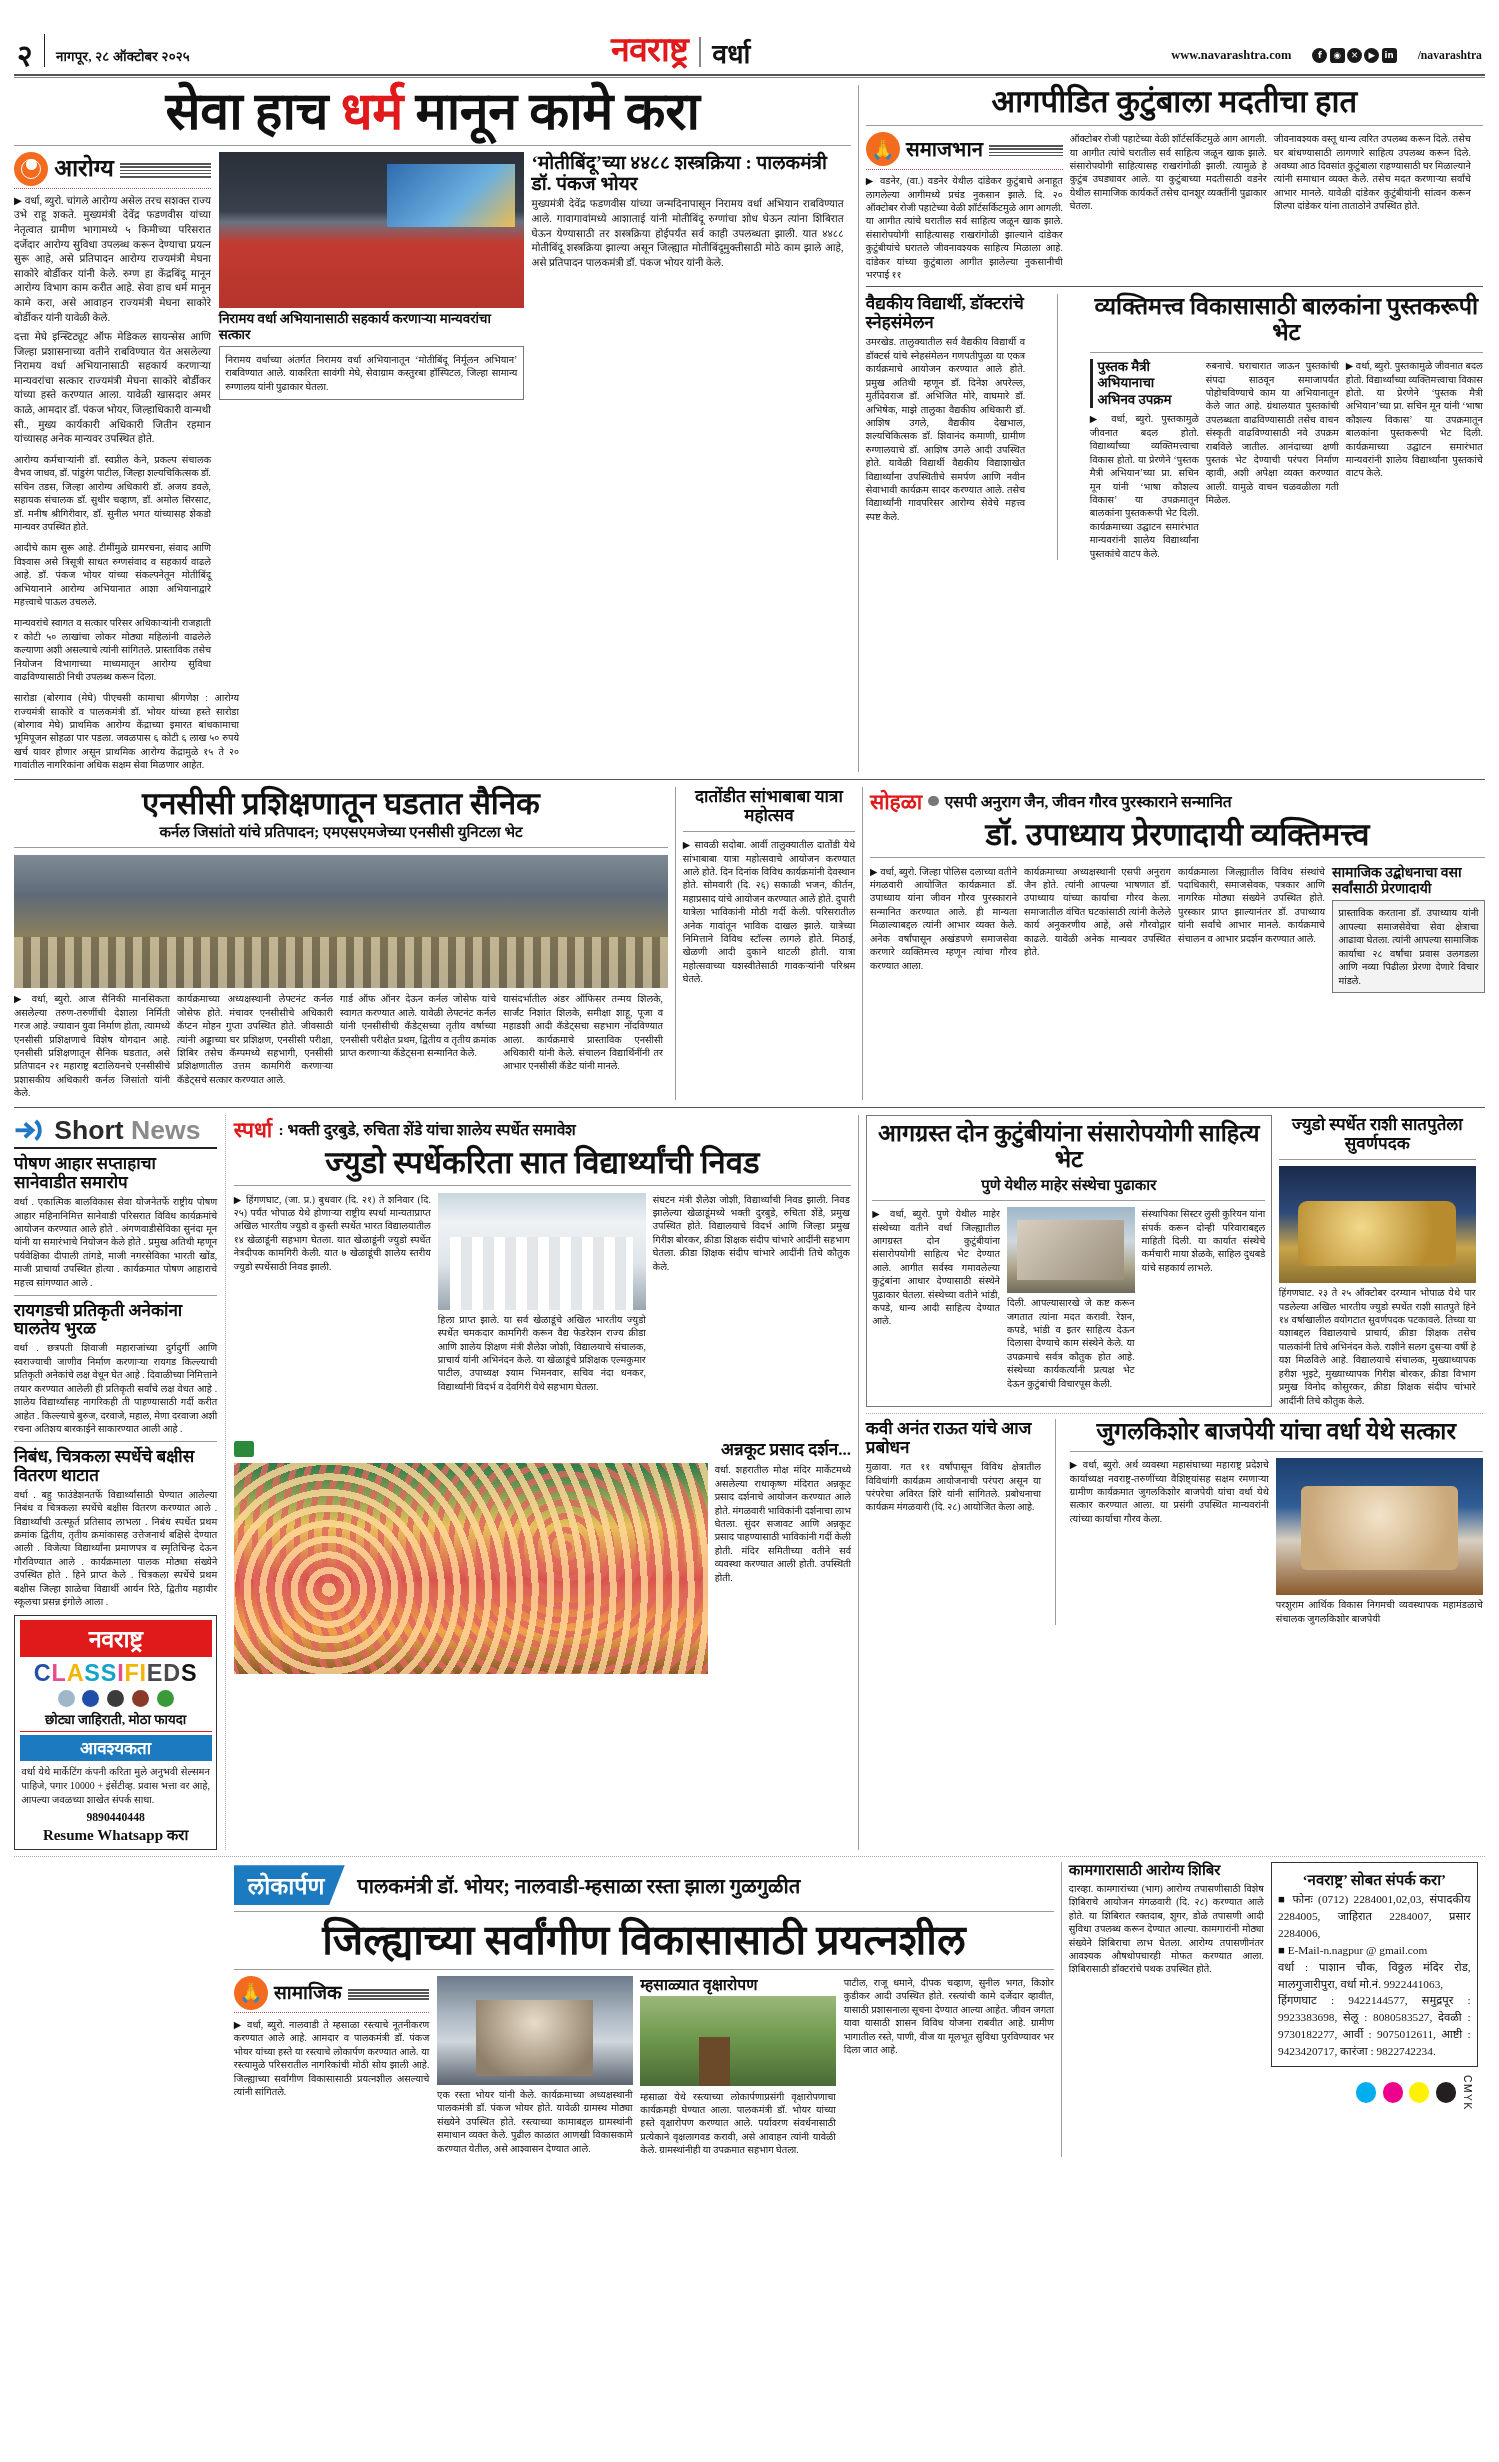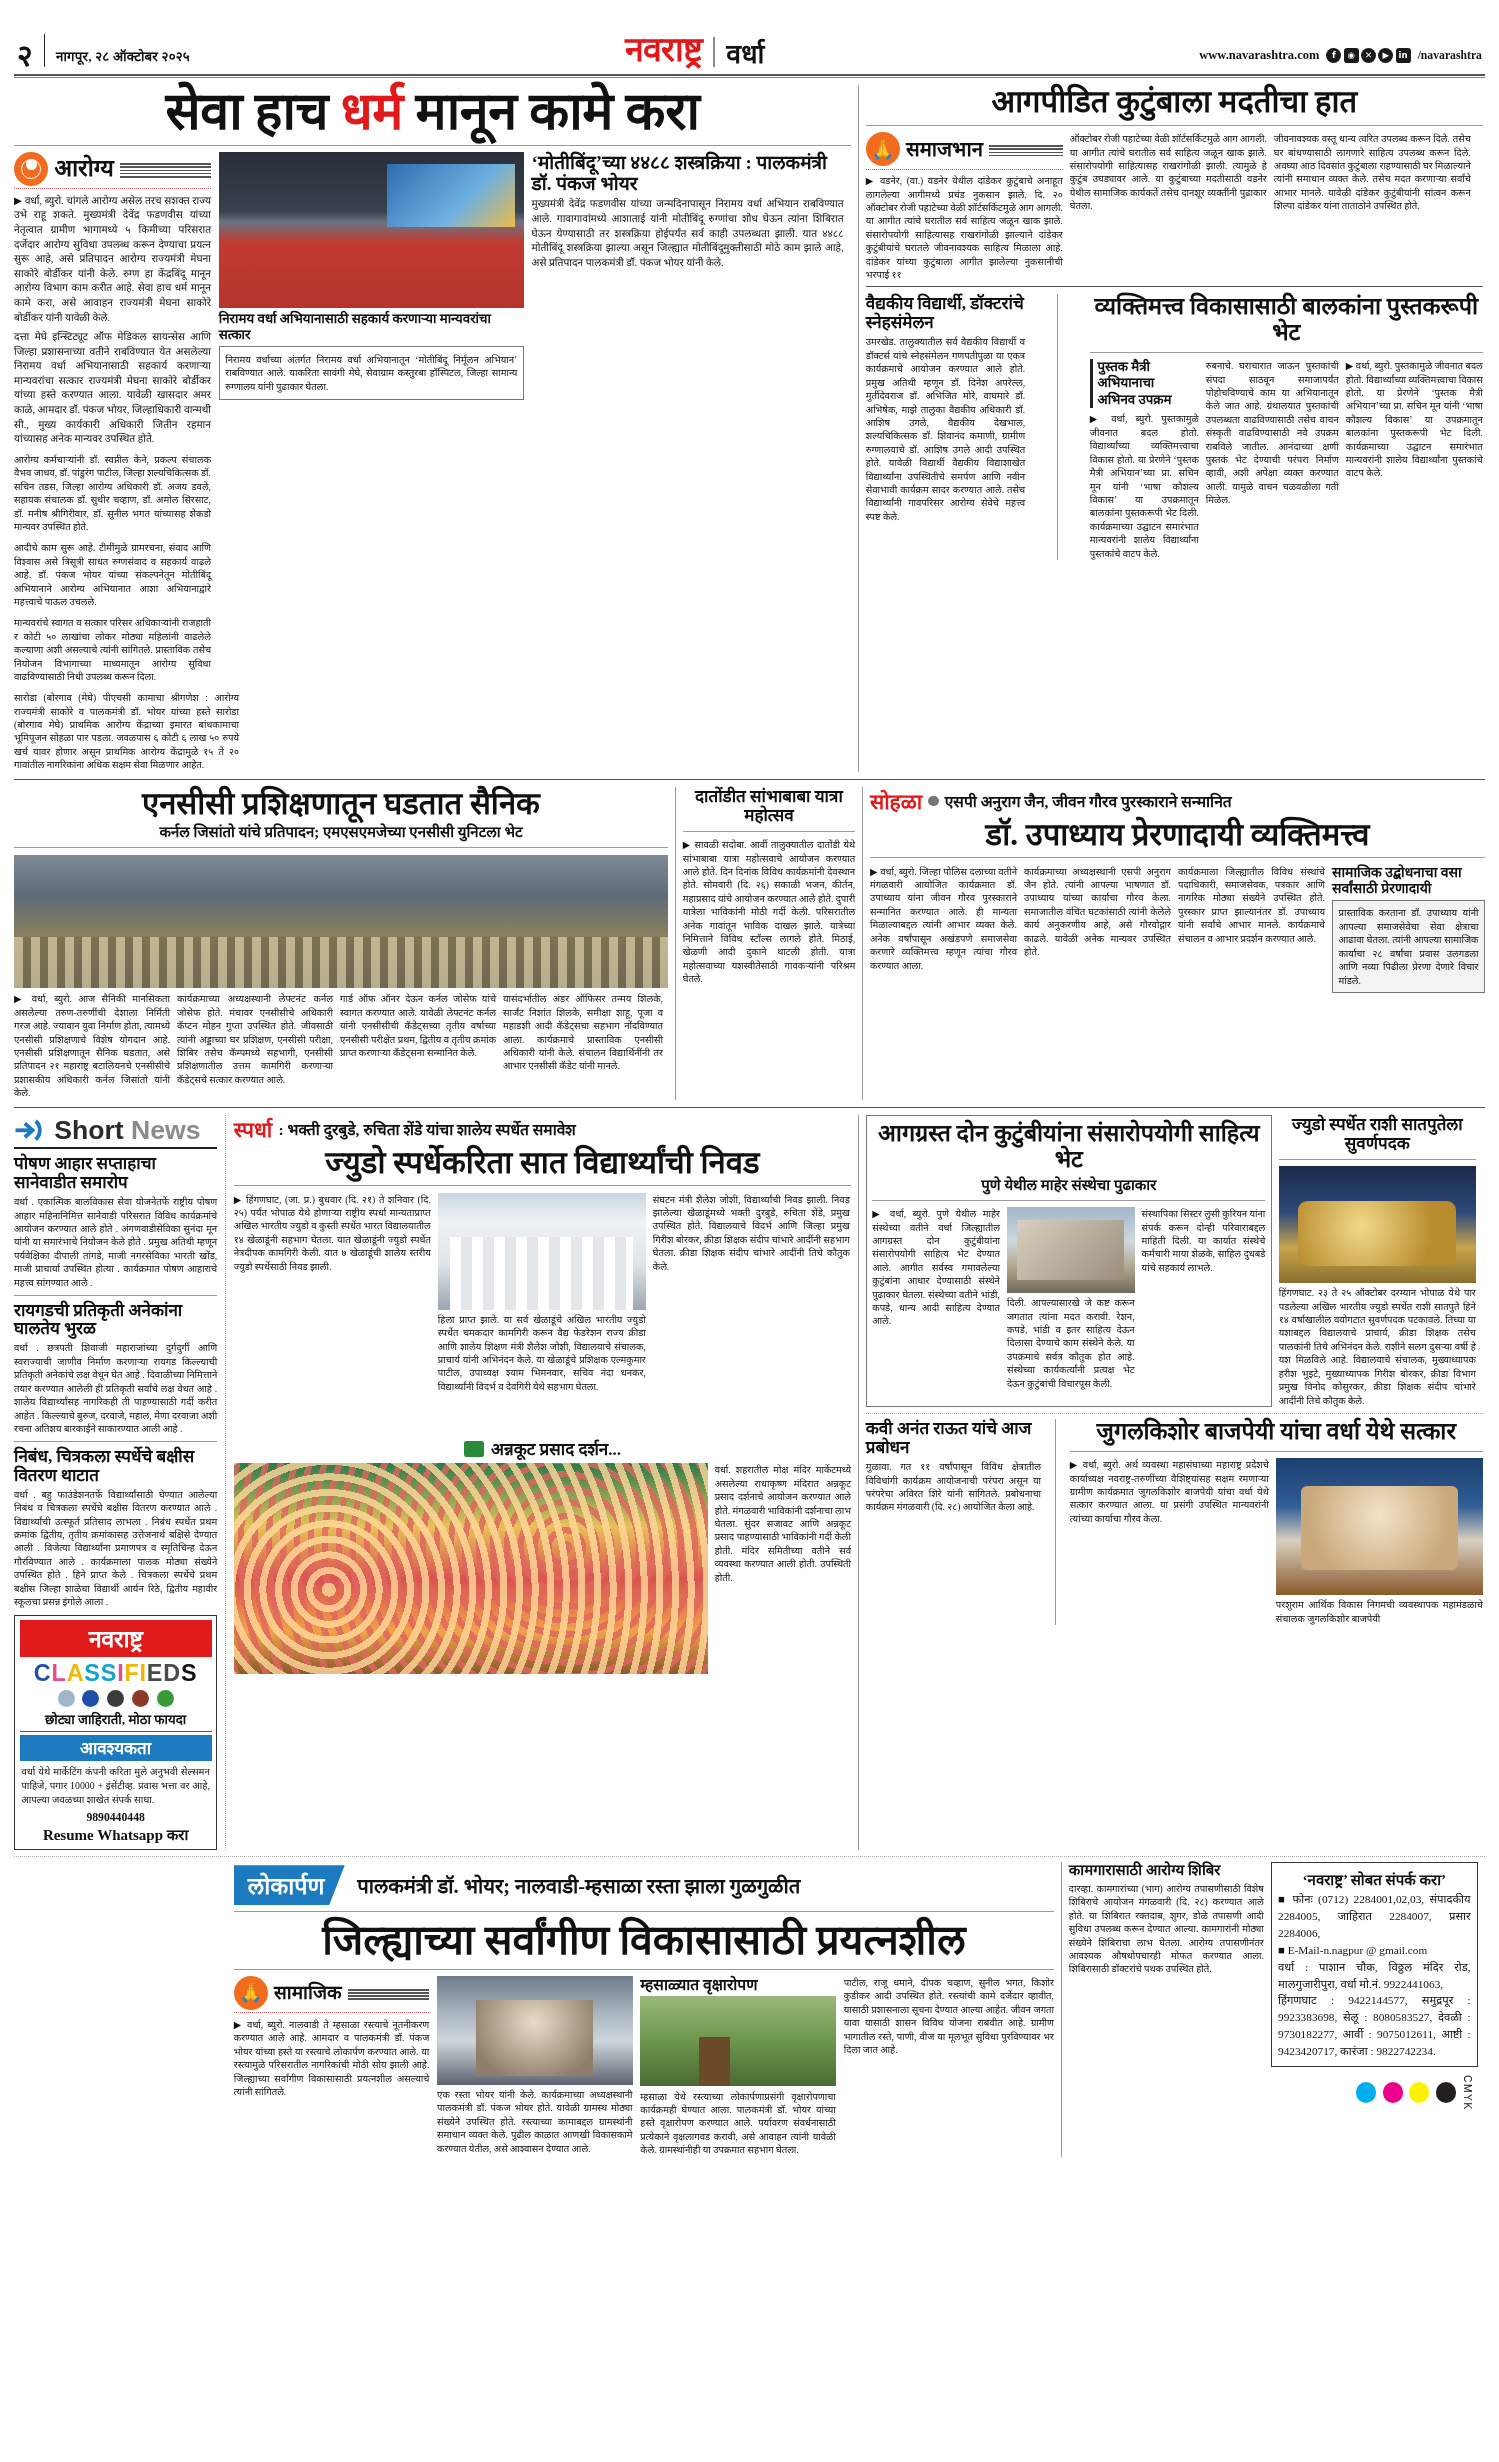--- a/index.html
+++ b/index.html
@@ -18,21 +18,21 @@
   .masthead { display:flex; align-items:flex-end; height:58px; padding:0 3.1px; }
   .mh-left { display:flex; align-items:flex-end; gap:7.8px; flex:0 0 auto; }
   .page-num { font-size:30px; font-weight:700; line-height:0.9; font-family:"Liberation Serif",serif; }
   .mh-divider { width:1.6px; background:#222; height:33px; margin:0 3.1px 1.6px 3.1px; }
   .mh-date { font-size:13.3px; font-weight:600; padding-bottom:3.9px; letter-spacing:0.2px;}
   .mh-center { flex:1; display:flex; justify-content:center; align-items:flex-end; gap:11px; padding-bottom:1.6px;}
   .brand { color:#e0191b; font-size:34px; font-weight:900; letter-spacing:-0.8px; line-height:1;
            font-family:"Liberation Serif",serif; }
   .brand-bar { width:2.3px; height:30px; background:#888; }
   .edition { font-size:26.6px; font-weight:700; line-height:1; }
-  .mh-right { flex:0 0 auto; display:flex; align-items:center; gap:7px; padding-bottom:6.2px; }
+  .mh-right { flex:0 0 auto; display:flex; align-items:center; gap:21px; padding-bottom:6.2px; }
   .mh-url { font-size:12.5px; font-weight:600; }
   .social { display:flex; gap:2.3px; align-items:center; }
   .sic { width:15px; height:15px; border-radius:50%; background:#1a1a1a; color:#fff; font-size:8.6px;
          display:flex; align-items:center; justify-content:center; font-family:"DejaVu Sans",sans-serif; font-weight:700;}
   .sic.sq { border-radius:3.1px; }
   .mh-handle { font-size:11.7px; font-weight:600; }
 
   .rule-dbl { border-top:2.3px solid #555; border-bottom:0.8px solid #888; height:3.9px; margin:4.7px 0 0 0; }
 
   
@@ -400,21 +400,21 @@
       <div style="display:flex; gap:7px;">
         <div style="width:197px;" class="body-txt sm">▶ हिंगणघाट, (जा. प्र.) बुधवार (दि. २१) ते शनिवार (दि. २५) पर्यंत भोपाळ येथे होणाऱ्या राष्ट्रीय स्पर्धा मान्यताप्राप्त अखिल भारतीय ज्युडो व कुस्ती स्पर्धेत भारत विद्यालयातील १४ खेळाडूंनी सहभाग घेतला. यात खेळाडूंनी ज्युडो स्पर्धेत नेत्रदीपक कामगिरी केली. यात ७ खेळाडूंची शालेय स्तरीय ज्युडो स्पर्धेसाठी निवड झाली.</div>
         <div style="width:208px;">
           <div class="photo ph-judo" style="height:117px;"></div>
           <div class="body-txt sm mt4">हिला प्राप्त झाले. या सर्व खेळाडूंचे अखिल भारतीय ज्युडो स्पर्धेत चमकदार कामगिरी करून वैद्य फेडरेशन राज्य क्रीडा आणि शालेय शिक्षण मंत्री शैलेश जोशी, विद्यालयाचे संचालक, प्राचार्य यांनी अभिनंदन केले. या खेळाडूंचे प्रशिक्षक एल्मकुमार पाटील, उपाध्यक्ष श्याम भिमनवार, सचिव नंदा धनकर, विद्यार्थ्यांनी विदर्भ व देवगिरी येथे सहभाग घेतला.</div>
         </div>
         <div style="width:197px;" class="body-txt sm">संघटन मंत्री शैलेश जोशी, विद्यार्थ्यांची निवड झाली. निवड झालेल्या खेळाडूंमध्ये भक्ती दुरबुडे, रुचिता शेंडे, प्रमुख उपस्थित होते. विद्यालयाचे विदर्भ आणि जिल्हा प्रमुख गिरीश बोरकर, क्रीडा शिक्षक संदीप चांभारे आदींनी सहभाग घेतला. क्रीडा शिक्षक संदीप चांभारे आदींनी तिचे कौतुक केले.</div>
       </div>
 
       <div class="mt8">
-        <div class="tag-line" style="justify-content:center;gap:7px;margin-top:44px;">
+        <div class="tag-line" style="justify-content:space-between;gap:7px;margin-top:44px;">
           <span style="display:inline-block;width:20.3px;height:15.6px;background:#2a8a3a;border-radius:2.3px;position:relative;"></span>
           <span class="txt" style="font-size:17px;font-weight:800;">अन्नकूट प्रसाद दर्शन...</span>
         </div>
         <div style="display:flex;gap:7px;" class="mt4">
           <div class="photo ph-bhojan" style="height:211px;width:476px;"></div>
           <div style="width:137px;" class="body-txt sm">वर्धा. शहरातील मोक्ष मंदिर मार्केटमध्ये असलेल्या राधाकृष्ण मंदिरात अन्नकूट प्रसाद दर्शनाचे आयोजन करण्यात आले होते. मंगळवारी भाविकांनी दर्शनाचा लाभ घेतला. सुंदर सजावट आणि अन्नकूट प्रसाद पाहण्यासाठी भाविकांनी गर्दी केली होती. मंदिर समितीच्या वतीने सर्व व्यवस्था करण्यात आली होती. उपस्थिती होती.</div>
         </div>
       </div>
     </div>
 

